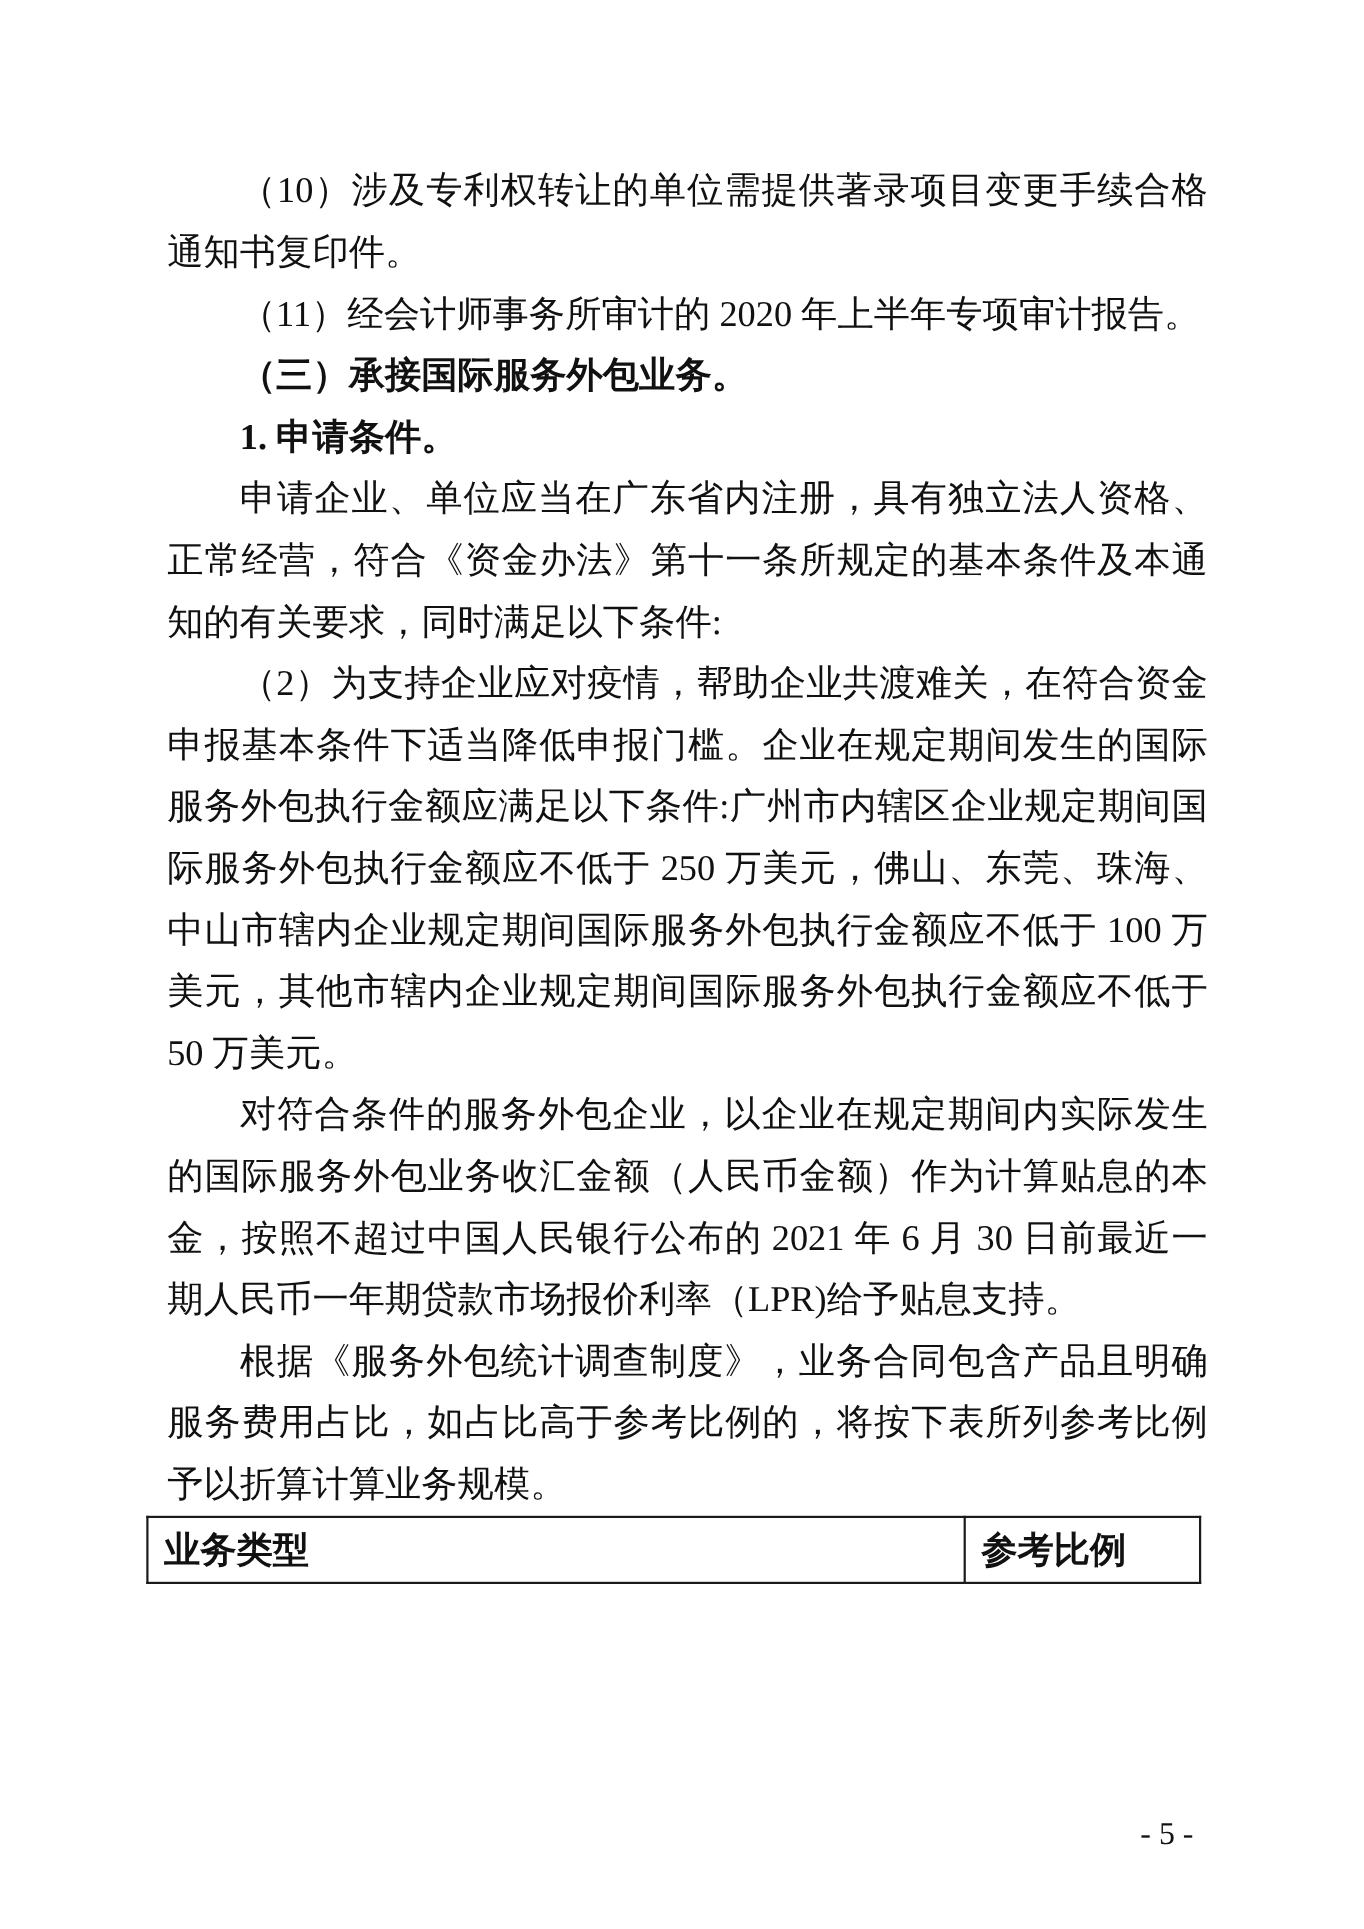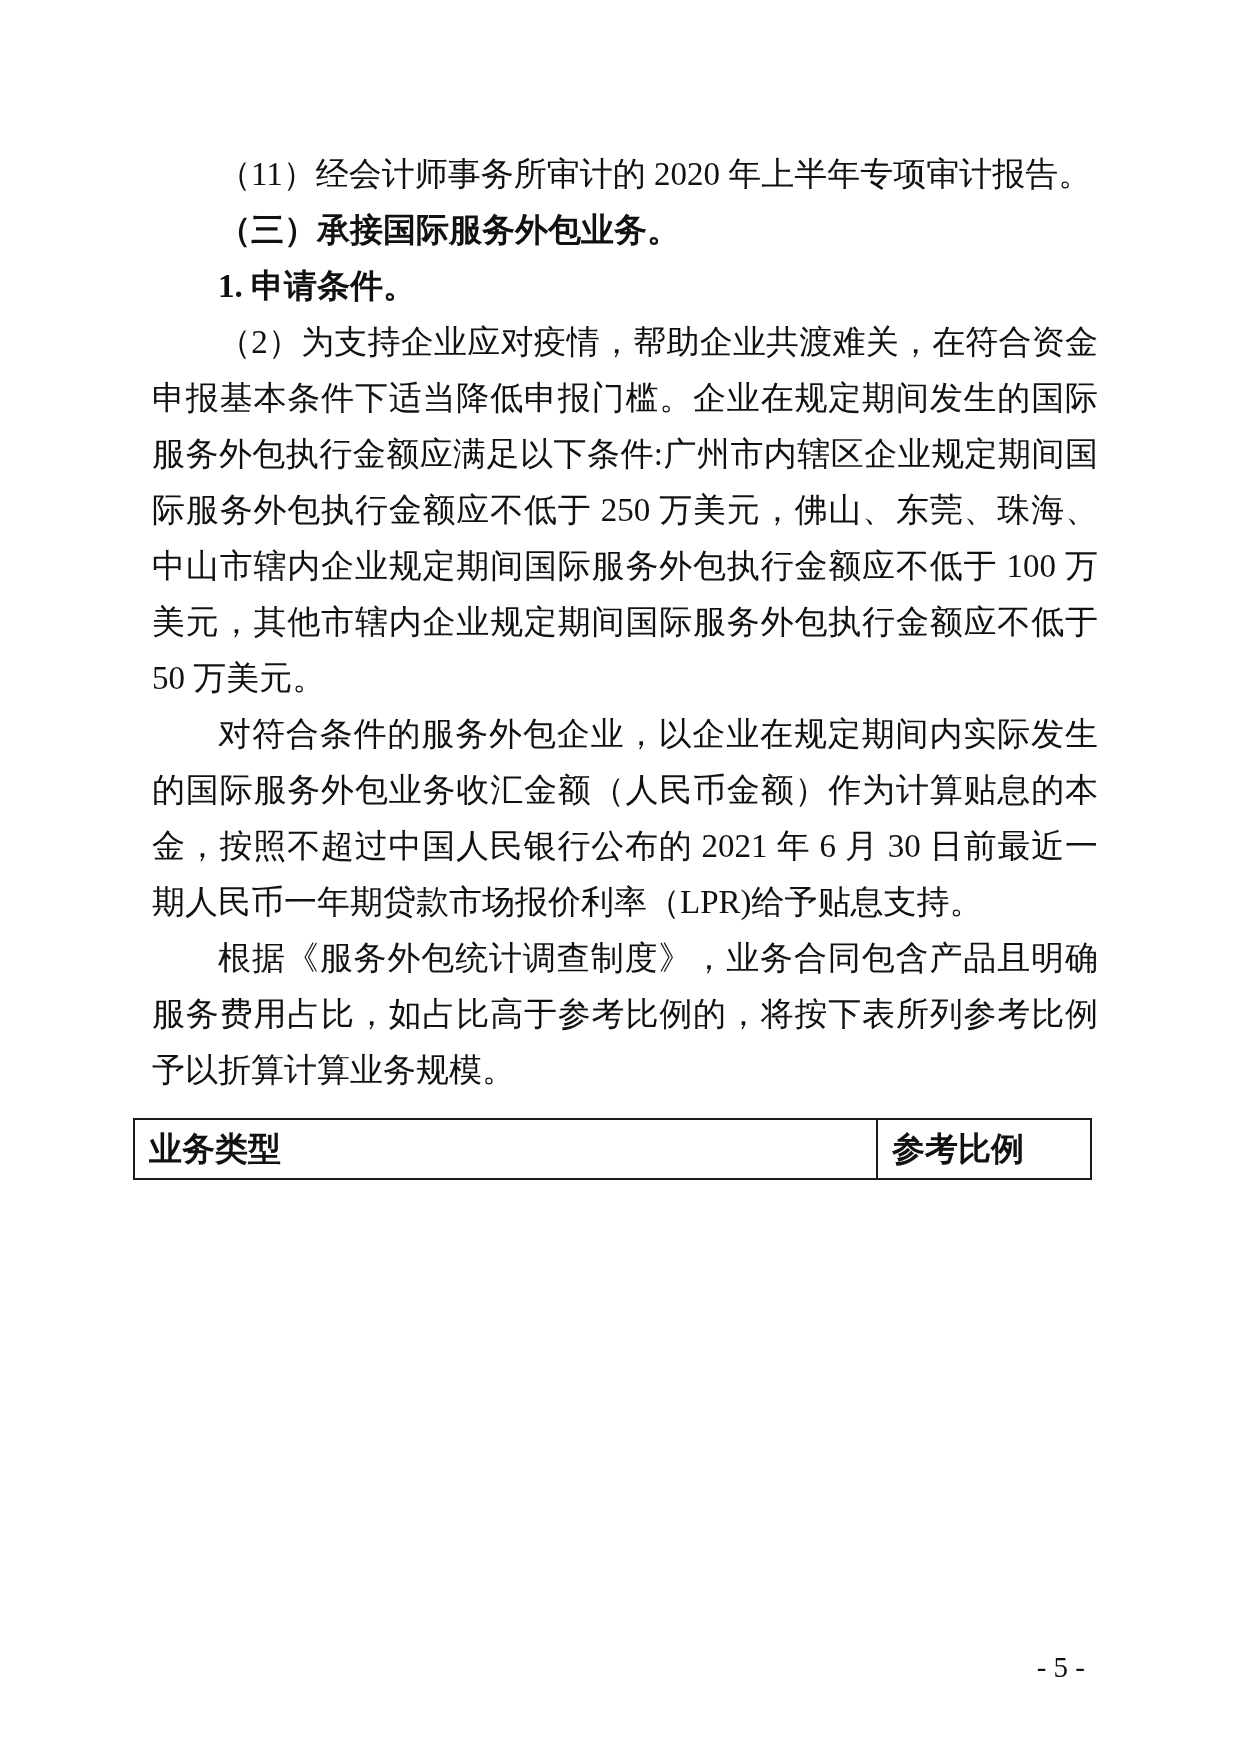--- a/index.html
+++ b/index.html
@@ -32,21 +32,21 @@
     word-break: break-all;
   }
   .heading {
     font-weight: 700;
   }
   .ratio-table {
     border-collapse: collapse;
     table-layout: fixed;
     width: 925px;
     margin-left: -19px;
-    margin-top: 20px;
+    margin-top: 0;
   }
   .ratio-table th {
     border: 2px solid #1a1a1a;
     height: 58px;
     font-size: 33px;
     font-weight: 700;
     text-align: left;
     vertical-align: middle;
     padding: 0 0 0 14px;
   }
@@ -59,23 +59,25 @@
     font-size: 29px;
     line-height: 34px;
     color: #111111;
   }
 </style>
 </head>
 <body>
 
 <div class="page">
   <main class="content">
+    <p class="para">（10）涉及专利权转让的单位需提供著录项目变更手续合格通知书复印件。</p>
     <p class="para">（11）经会计师事务所审计的 2020 年上半年专项审计报告。</p>
     <p class="para heading">（三）承接国际服务外包业务。</p>
     <p class="para heading">1. 申请条件。</p>
+    <p class="para">申请企业、单位应当在广东省内注册，具有独立法人资格、正常经营，符合《资金办法》第十一条所规定的基本条件及本通知的有关要求，同时满足以下条件:</p>
     <p class="para">（2）为支持企业应对疫情，帮助企业共渡难关，在符合资金申报基本条件下适当降低申报门槛。企业在规定期间发生的国际服务外包执行金额应满足以下条件:广州市内辖区企业规定期间国际服务外包执行金额应不低于 250 万美元，佛山、东莞、珠海、中山市辖内企业规定期间国际服务外包执行金额应不低于 100 万美元，其他市辖内企业规定期间国际服务外包执行金额应不低于 50 万美元。</p>
     <p class="para">对符合条件的服务外包企业，以企业在规定期间内实际发生的国际服务外包业务收汇金额（人民币金额）作为计算贴息的本金，按照不超过中国人民银行公布的 2021 年 6 月 30 日前最近一期人民币一年期贷款市场报价利率（LPR)给予贴息支持。</p>
     <p class="para">根据《服务外包统计调查制度》，业务合同包含产品且明确服务费用占比，如占比高于参考比例的，将按下表所列参考比例予以折算计算业务规模。</p>
 
     <table class="ratio-table">
       <thead>
         <tr>
           <th class="col-type">业务类型</th>
           <th class="col-ratio">参考比例</th>
         </tr>

